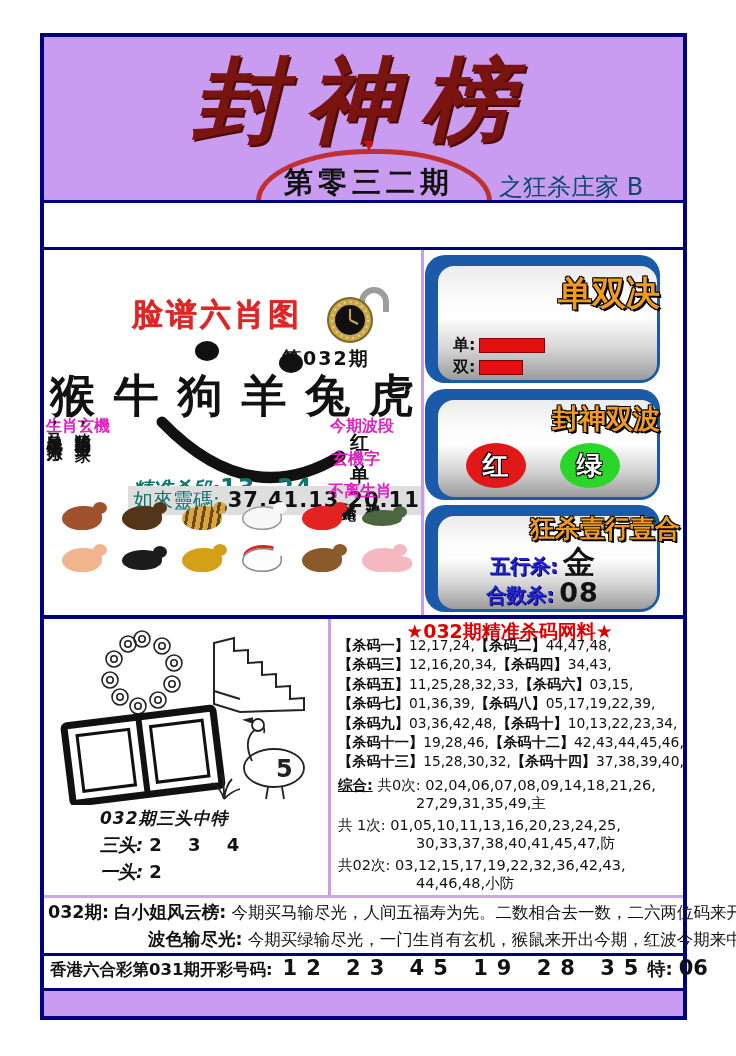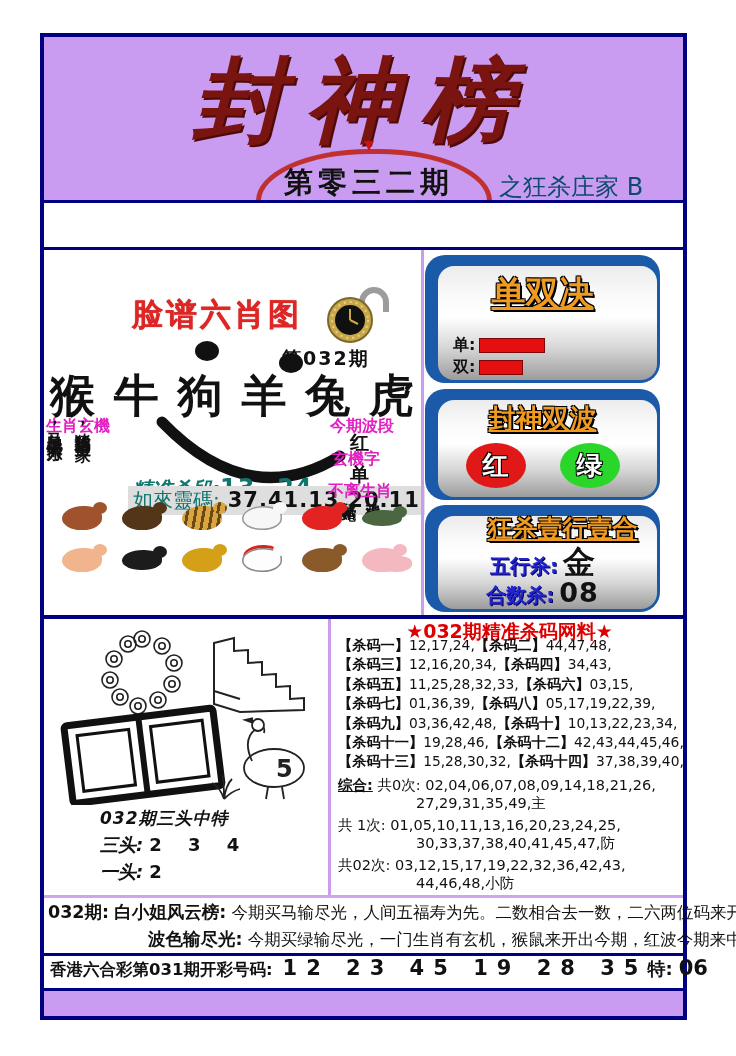--- a/index.html
+++ b/index.html
@@ -57,21 +57,21 @@
   .a-horse{background:#1c1c1c;height:20px;}
   .a-monkey{background:#d4a017;}
   .a-rooster{background:#fdfdfd;box-shadow:inset 0 0 0 1.5px #888, 0 -4px 0 -1px #d22;}
   .a-dog{background:#8a5a2a;}
   .a-pig{background:#f4b8c0;box-shadow:14px 4px 0 -4px #f4b8c0;}
 
   
   .rcol{position:absolute;left:381px;top:0;width:235px;height:365px;}
   .bluebox{position:absolute;left:0;width:235px;background:#1a5aa8;border-radius:20px;}
   .box-inner{position:absolute;left:13px;top:11px;right:3px;bottom:3px;background:linear-gradient(180deg,#ececec 0%,#fbfbfb 28%,#ffffff 45%,#d6d6d6 72%,#9c9c9c 100%);border-radius:16px;}
-  .box-title{position:absolute;left:0;width:100%;text-align:center;font-weight:bold;color:#f09a20;text-shadow:-1px -1px 0 #000,1px -1px 0 #000,-1px 1px 0 #000,1px 1px 0 #000,2px 2px 0 #000;text-decoration:underline;}
+  .box-title{position:absolute;left:0;width:100%;text-align:right;font-weight:bold;color:#f09a20;text-shadow:-1px -1px 0 #000,1px -1px 0 #000,-1px 1px 0 #000,1px 1px 0 #000,2px 2px 0 #000;}
   .b1{top:5px;height:128px;}
   .b2{top:139px;height:111px;}
   .b3{top:255px;height:107px;}
   .ds-row{position:absolute;left:28px;font-size:16px;font-weight:bold;color:#111;white-space:nowrap;}
   .redbar{display:inline-block;height:13px;background:#e60f0f;border:1px solid #7d0505;vertical-align:middle;margin-left:4px;}
   .bar1{width:64px;} .bar2{width:42px;}
   .wave-circles{position:absolute;left:0;top:54px;width:100%;display:flex;justify-content:center;gap:34px;}
   .wcirc{width:60px;height:45px;border-radius:50%;text-align:center;line-height:45px;font-size:26px;font-weight:bold;color:#fff;text-shadow:1px 1px 0 #000,-1px -1px 0 #000,1px -1px 0 #000,-1px 1px 0 #000;}
   .wred{background:#e01818;} .wgreen{background:#2ad62a;}
   .kb-row{position:absolute;left:0;width:100%;text-align:center;white-space:nowrap;}

